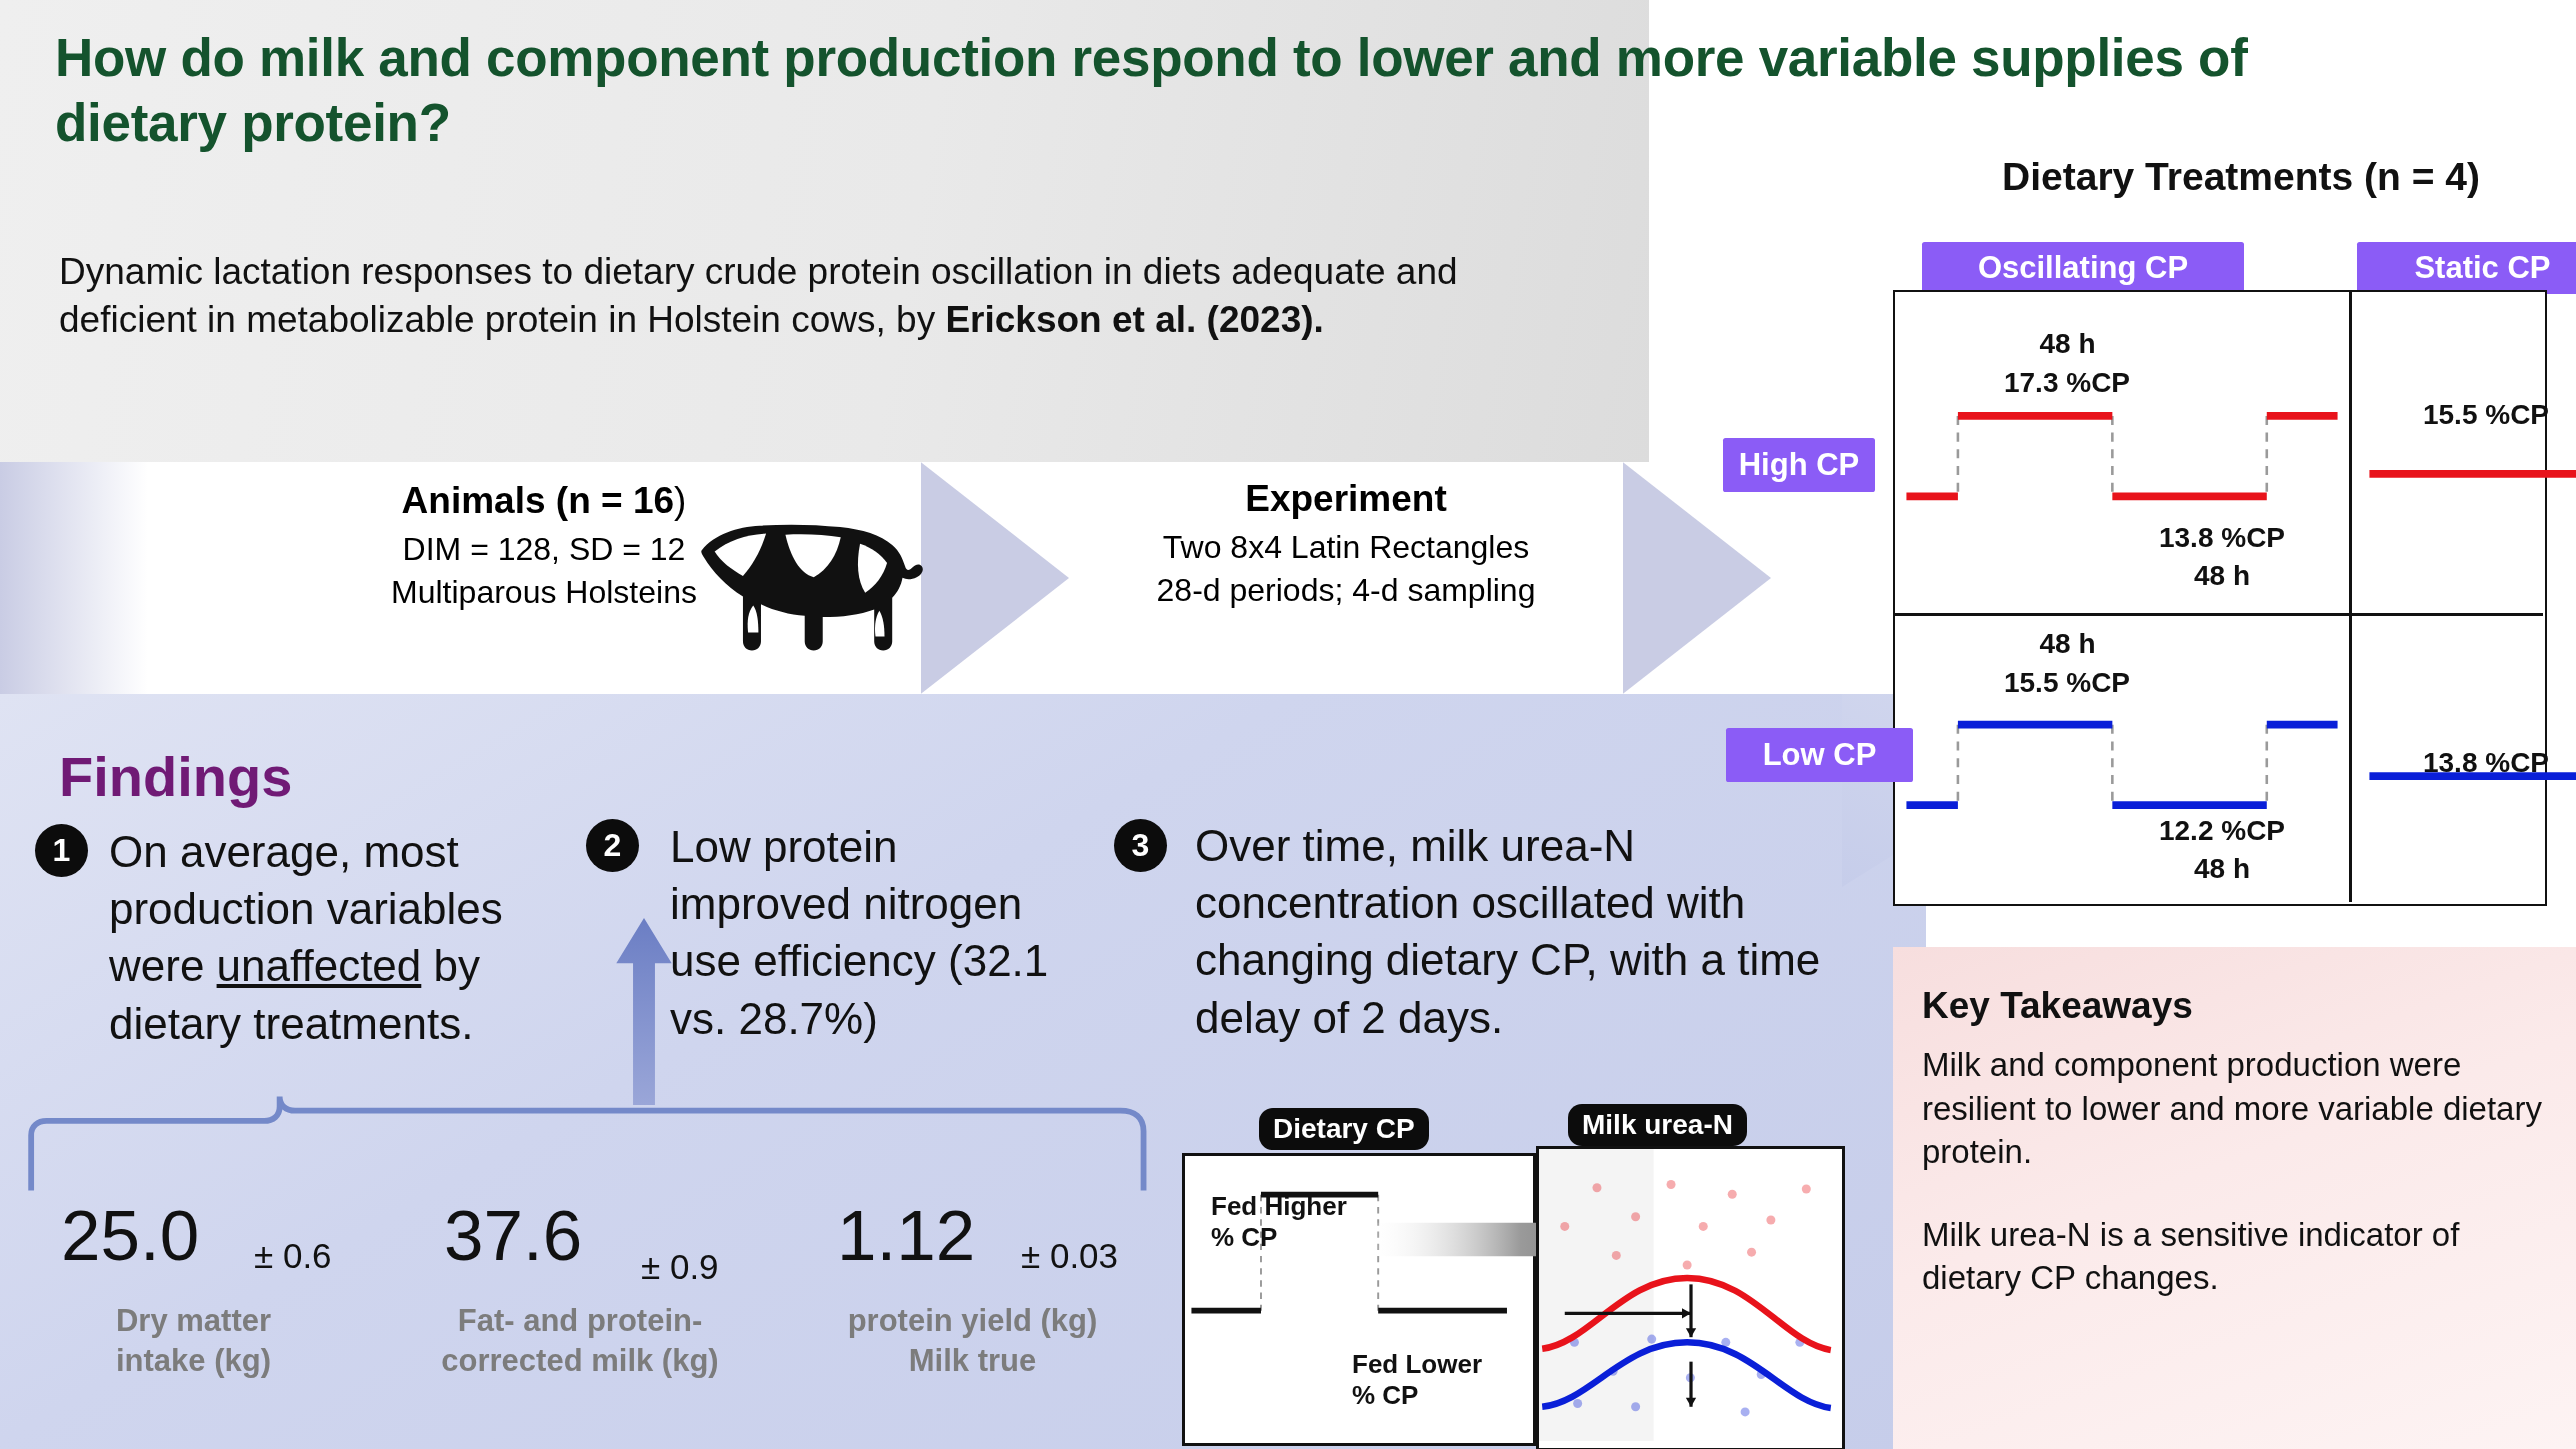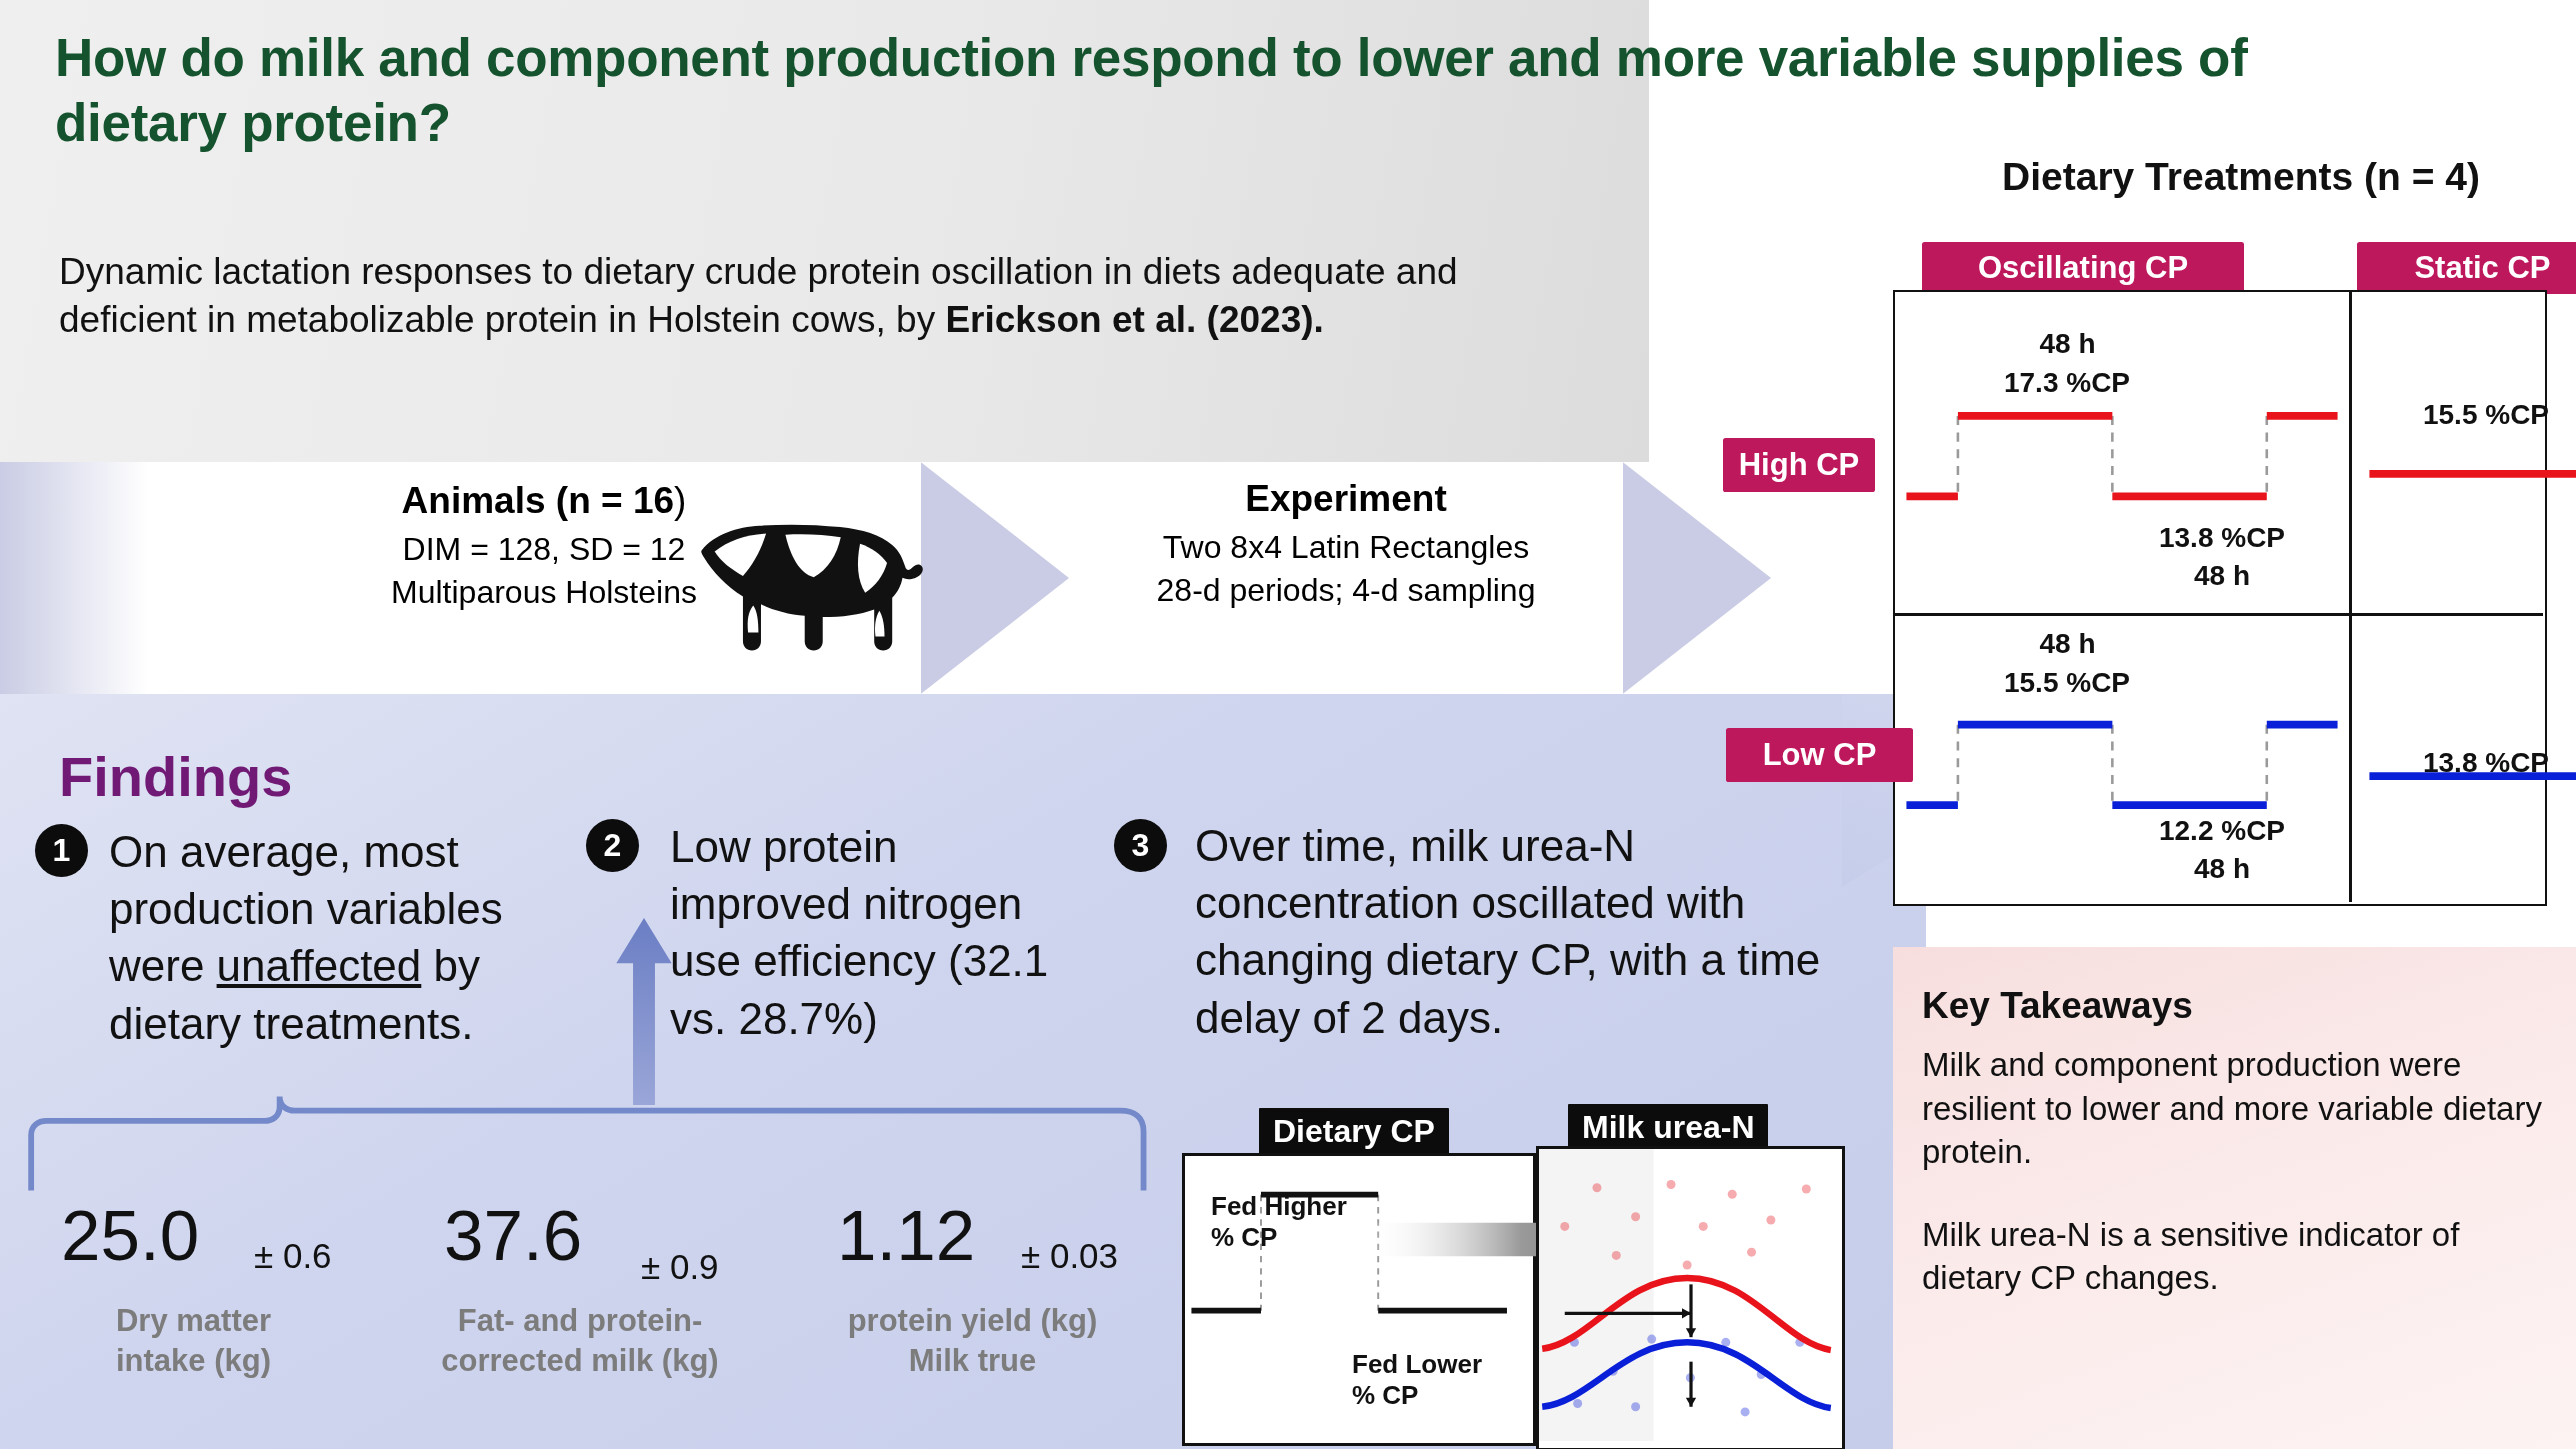--- a/index.html
+++ b/index.html
@@ -82,21 +82,21 @@
     position:absolute; text-align:center; font-size:31px; color:#7c7c7c;
     line-height:1.28; font-weight:bold;
   }
 
   
   #dt-title {
     left:1916px; top:155px; width:650px; text-align:center;
     font-size:39px; font-weight:bold; color:#111;
   }
   .blacktag {
-    position:absolute; background:#be185d; color:#ffffff;
+    position:absolute; background:#8b5cf6; color:#ffffff;
     font-size:31px; font-weight:bold;
     display:flex; align-items:center; justify-content:center;
     border-radius:2.6px;
   }
   #dt-grid {
     left:1893px; top:290px; width:650px; height:612px;
     border:2.6px solid #111; background:#fff;
   }
   #dt-vline { left:2349px; top:290px; width:2.6px; height:612px; background:#111; }
   #dt-hline { left:1893px; top:613px; width:650px; height:2.6px; background:#111; }
@@ -106,21 +106,21 @@
   
   #kt-bg {
     left:1893px; top:947px; width:683px; height:502px;
     background:linear-gradient(160deg,#f7dede 0%,#fbeaea 45%,#fdf3f3 100%);
   }
   #kt-title { left:1922px; top:985px; font-size:37px; font-weight:bold; color:#111; }
   #kt-body { left:1922px; top:1043px; width:644px; font-size:33px; line-height:1.32; color:#111; }
   .figpanel { position:absolute; border:3.9px solid #111; background:#fff; }
   .figtag {
     position:absolute; background:#0c0c0c; color:#fff; font-weight:bold;
-    font-size:32px; padding:5.2px 14px; border-radius:1px; white-space:nowrap;
+    font-size:28px; padding:5.2px 14px; border-radius:14px; white-space:nowrap;
   }
   .fig-note { position:absolute; font-size:26px; font-weight:bold; color:#111; line-height:1.2; }
 
   svg { overflow:visible; }
 </style>
 </head>
 <body>
 
 <div class="abs" id="header-block"></div>
 

